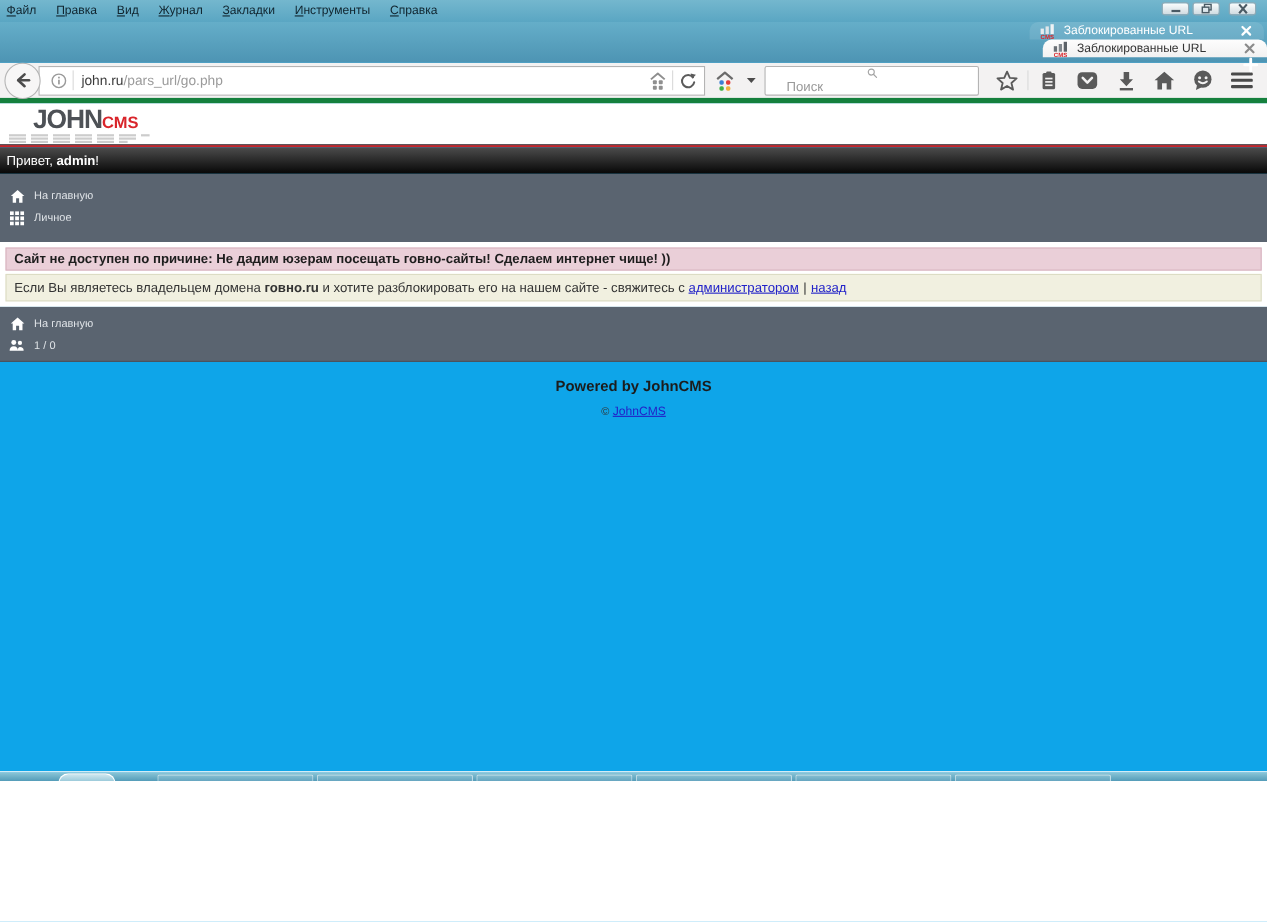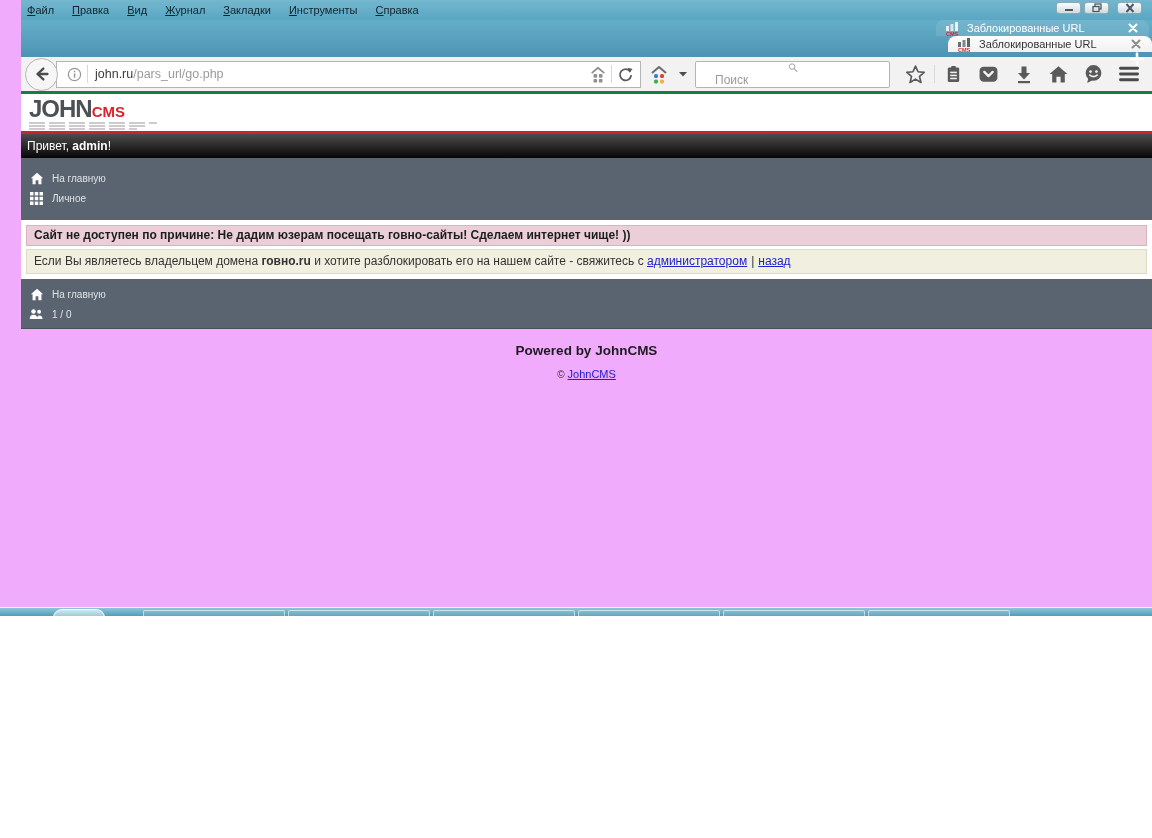--- a/index.html
+++ b/index.html
@@ -1,17 +1,17 @@
 <!DOCTYPE html>
 <html><head>
 <meta charset="utf-8">
 <style>
   * { margin:0; padding:0; box-sizing:border-box; }
   html,body { font-family:"Liberation Sans", sans-serif; background:#fff; }
-  .screen { position:relative; width:1152px; height:616px; overflow:hidden; background:#f0abfc;padding-left:21px; }
+  .screen { position:relative; width:1152px; height:710px; overflow:hidden; background:#0ea5e9; }
 
   
   .menubar {
     height:20px; display:flex; align-items:center; padding-left:6px;
     background:linear-gradient(to bottom,#74b7ce,#5aa6c3);
     position:relative;
   }
   .menu-item {
     display:inline-block; font-size:11px; color:#10242e; margin-right:18px; cursor:default;
   }
@@ -38,21 +38,21 @@
   .tab .title { flex:1; white-space:nowrap; overflow:hidden; margin-left:6px; }
   .tab .closex { width:14px; height:14px; display:flex; align-items:center; justify-content:center; cursor:pointer; }
   .favicon { width:16px; height:16px; flex:0 0 16px; }
   .newtab {
     width:30px; height:26px; margin:0 0 2px 6px; border-radius:6px;
     display:flex; align-items:center; justify-content:center; cursor:pointer;
   }
 
   
   .toolbar {
-    height:37px; background:#f3f2f2; border-bottom:3px solid #15803d;
+    height:37px; background:#f3f2f2; border-bottom:5px solid #15803d;
     display:flex; align-items:center; padding:0 6px 0 4px;
   }
   .back-btn {
     width:33px; height:33px; border-radius:50%; border:1px solid #b5b5b5; background:#f7f6f6;
     display:flex; align-items:center; justify-content:center; cursor:pointer; z-index:2;
   }
   .urlbar {
     flex:1; height:27px; margin-left:-2px; background:#fff; border:1px solid #b4b4b4;
     display:flex; align-items:center; padding:0 2px 0 4px;
   }
@@ -70,21 +70,21 @@
     border:none; outline:none; flex:1; font-size:12px; color:#444; min-width:0;
     font-family:"Liberation Sans", sans-serif; background:transparent;
   }
   .searchbox input::placeholder { color:#9a9a9a; }
   .tb-icons { display:flex; align-items:center; margin-left:8px; }
   .tb-btn { width:35px; height:30px; display:flex; align-items:center; justify-content:center; cursor:pointer; }
   .tb-icons .sep { margin:0 1px; }
 
   
   .logo-band { height:37px; background:#fff; padding:5px 0 0 8px; }
-  .logo-main { font-size:24px; font-weight:800; color:#4d5156; letter-spacing:-1px; line-height:20px; }
+  .logo-main { font-size:24px; font-weight:800; color:#4d5156; letter-spacing:-1px; line-height:20px;margin-left:22px; }
   .logo-sub { font-size:15px; font-weight:800; color:#d9252b; letter-spacing:0; }
   .logo-lines { margin-top:1px; }
   .logo-lines div {
     height:2px; margin-bottom:1px;
     background:repeating-linear-gradient(to right,#cccccc 0 16px,transparent 16px 20px);
   }
   .ll1 { width:128px; } .ll2 { width:118px; } .ll3 { width:108px; }
 
   .red-divider { height:3px; background:#c6252b; border-top:1px solid #55585c; }
   .greeting-bar {

